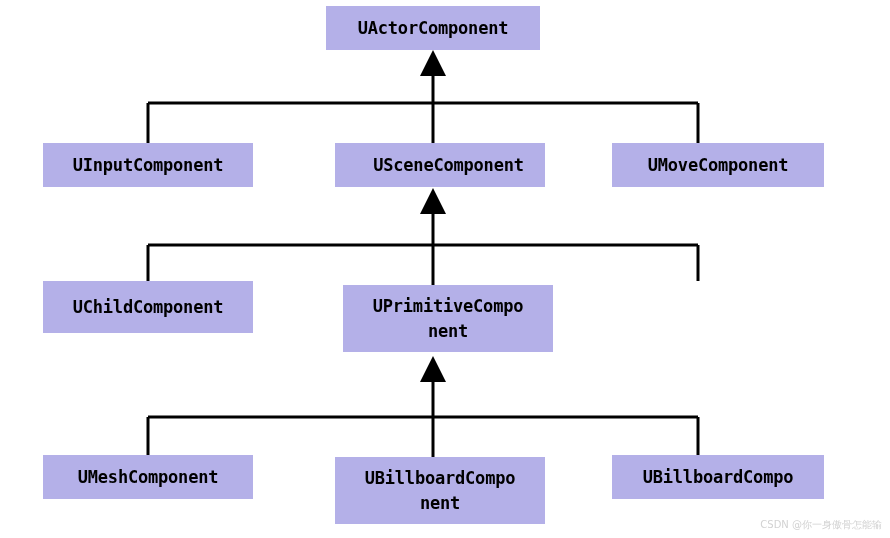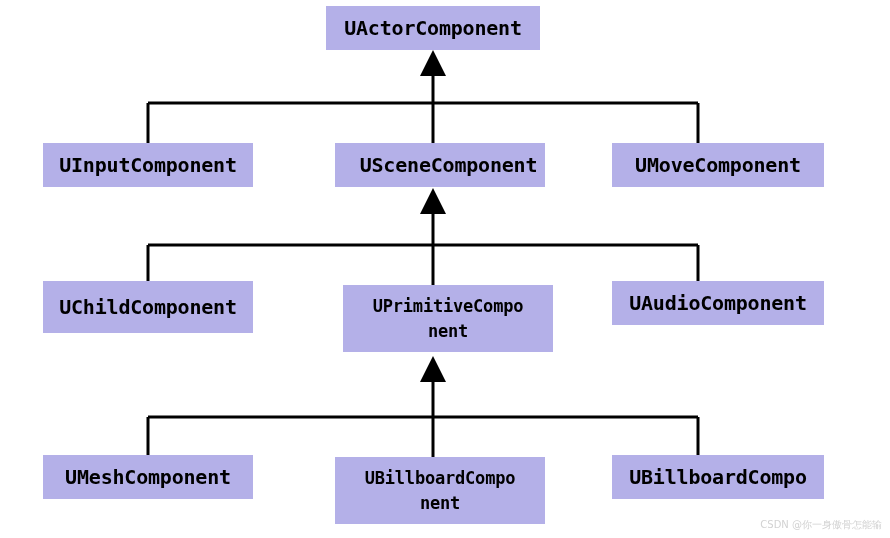--- a/index.html
+++ b/index.html
@@ -31,21 +31,21 @@
     position: absolute;
     box-sizing: border-box;
     background: #b4b0e8;
     display: flex;
     align-items: center;
     justify-content: center;
     text-align: center;
     color: #000000;
     font-family: "DejaVu Sans Mono", "Liberation Mono", monospace;
     font-weight: bold;
-    font-size: 20px;
+    font-size: 17px;
     letter-spacing: -0.2px;
     line-height: 1.45;
     white-space: pre-line;
     padding: 2px 4px;
   }
   .node.two-line {
     font-size: 17px;
   }
   #watermark {
     position: absolute;
@@ -104,21 +104,20 @@
 
   <div class="node" style="left:335px; top:143px; width:210px; height:44px;padding-left:21px;">USceneComponent</div>
 
   <div class="node" style="left:612px; top:143px; width:212px; height:44px;">UMoveComponent</div>
 
   <div class="node" style="left:43px; top:281px; width:210px; height:52px;">UChildComponent</div>
 
   <div class="node two-line" style="left:335px; top:285px; width:210px; height:67px;margin-left:8px;">UPrimitiveCompo
 nent</div>
 
-  <div class="node" style="left:612px; top:281px; width:212px; height:44px;">UAudioComponent</div>
 
   <div class="node" style="left:43px; top:455px; width:210px; height:44px;">UMeshComponent</div>
 
   <div class="node two-line" style="left:335px; top:457px; width:210px; height:67px;">UBillboardCompo
 nent</div>
 
   <div class="node" style="left:612px; top:455px; width:212px; height:44px;">UBillboardCompo</div>
 
   <div id="watermark">CSDN @你一身傲骨怎能输</div>
 

